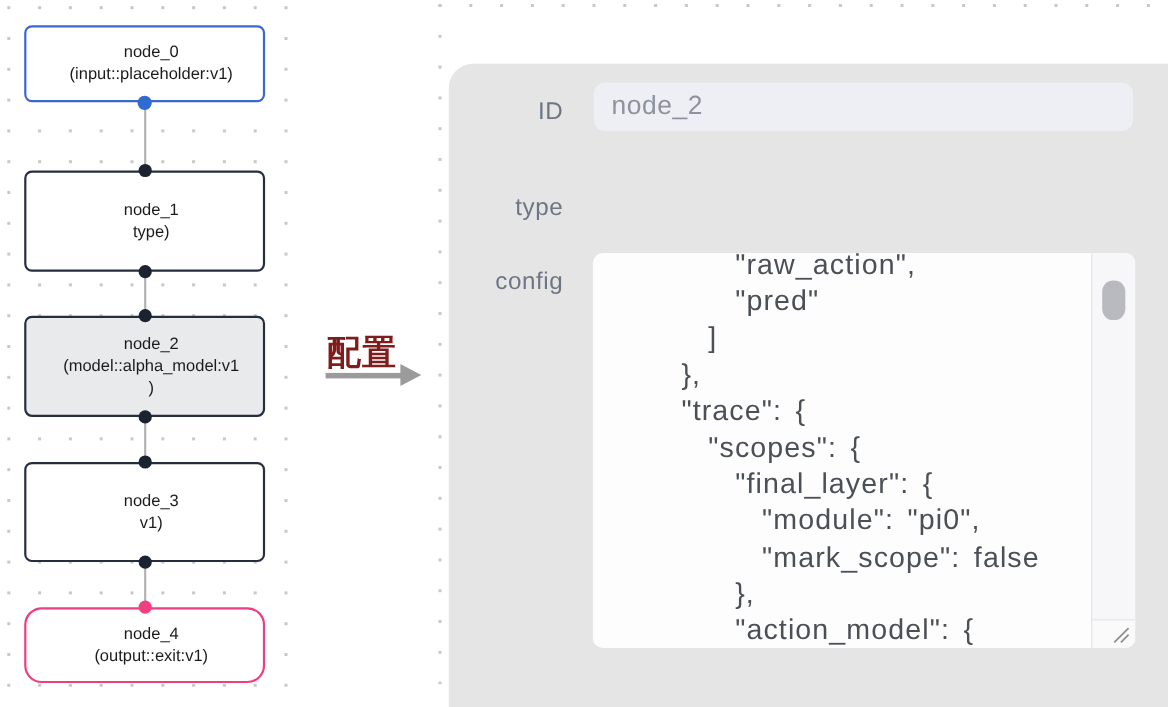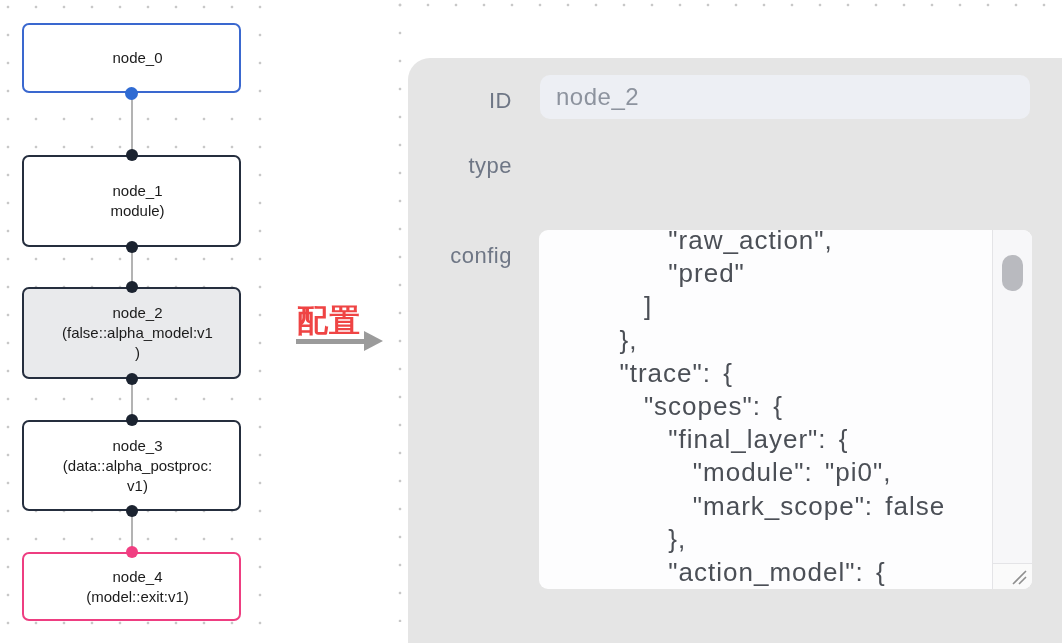--- a/index.html
+++ b/index.html
@@ -26,33 +26,33 @@
   }
   .node-input{border-color:#3a68cf;}
   .node-output{border-color:#ee3e81;}
   .node-selected{background:#e9eaec;border-width:2.5px;}
   .edge{position:absolute;left:131px;width:2px;background:#b3b3b3;}
   .handle{position:absolute;left:126px;width:12px;height:12px;border-radius:50%;background:#1b2330;}
   .handle-blue{background:#2f6bd3;width:13px;height:13px;left:125px;}
   .handle-pink{background:#f13f82;}
 
   
-  .annot-label{position:absolute;left:297px;top:300px;font-size:31px;font-weight:600;color:#ef4444;letter-spacing:1px;}
+  .annot-label{position:absolute;left:297px;top:300px;font-size:31px;font-weight:600;color:#7f1d1d;letter-spacing:1px;}
   .arrow-line{position:absolute;left:296px;top:339px;width:70px;height:5px;background:#9b9b9b;}
   .arrow-head{position:absolute;left:364px;top:331px;width:0;height:0;
     border-top:10.5px solid transparent;border-bottom:10.5px solid transparent;border-left:19px solid #9b9b9b;}
 
   
   .panel{position:absolute;left:408px;top:14px;width:702px;height:608px;background:#e5e5e5;border-radius:22px;margin-top:44px;}
   .field-label{
     position:absolute;left:0;width:104px;text-align:right;
     color:#6e7685;font-size:22px;letter-spacing:0.5px;
   }
   .lbl-id{top:30px;}
-  .lbl-type{top:95px;}
+  .lbl-type{top:117px;}
   .lbl-config{top:185px;}
   .panel-input{
     position:absolute;left:132px;width:490px;height:44px;box-sizing:border-box;
     background:#edeff4;border:none;border-radius:10px;outline:none;
     color:#8d939e;font-size:24px;padding:0 16px;
     font-family:"Liberation Sans","DejaVu Sans",sans-serif;letter-spacing:0.5px;
   }
   .inp-id{top:17px;}
   .inp-type{top:94px;}
 
@@ -96,42 +96,42 @@
 
   <div>
 
     <div class="edge" style="top:93px;height:62px;"></div>
     <div class="edge" style="top:247px;height:40px;"></div>
     <div class="edge" style="top:379px;height:41px;"></div>
     <div class="edge" style="top:511px;height:41px;"></div>
 
     <div class="node node-input" style="top:23px;height:70px;">
       <div>node_0</div>
+      <div>(input::placeholder:v1)</div>
     </div>
 
     <div class="node" style="top:155px;height:92px;">
       <div>node_1</div>
-      <div>module)</div>
+      <div>type)</div>
     </div>
 
     <div class="node node-selected" style="top:287px;height:92px;">
       <div>node_2</div>
-      <div>(false::alpha_model:v1</div>
+      <div>(model::alpha_model:v1</div>
       <div>)</div>
     </div>
 
     <div class="node" style="top:420px;height:91px;">
       <div>node_3</div>
-      <div>(data::alpha_postproc:</div>
       <div>v1)</div>
     </div>
 
-    <div class="node node-output" style="top:552px;height:69px;">
+    <div class="node node-output" style="top:552px;height:69px;border-radius:16px;">
       <div>node_4</div>
-      <div>(model::exit:v1)</div>
+      <div>(output::exit:v1)</div>
     </div>
 
     <div class="handle handle-blue" style="top:87px;"></div>
     <div class="handle" style="top:149px;"></div>
     <div class="handle" style="top:241px;"></div>
     <div class="handle" style="top:281px;"></div>
     <div class="handle" style="top:373px;"></div>
     <div class="handle" style="top:414px;"></div>
     <div class="handle" style="top:505px;"></div>
     <div class="handle handle-pink" style="top:546px;"></div>

